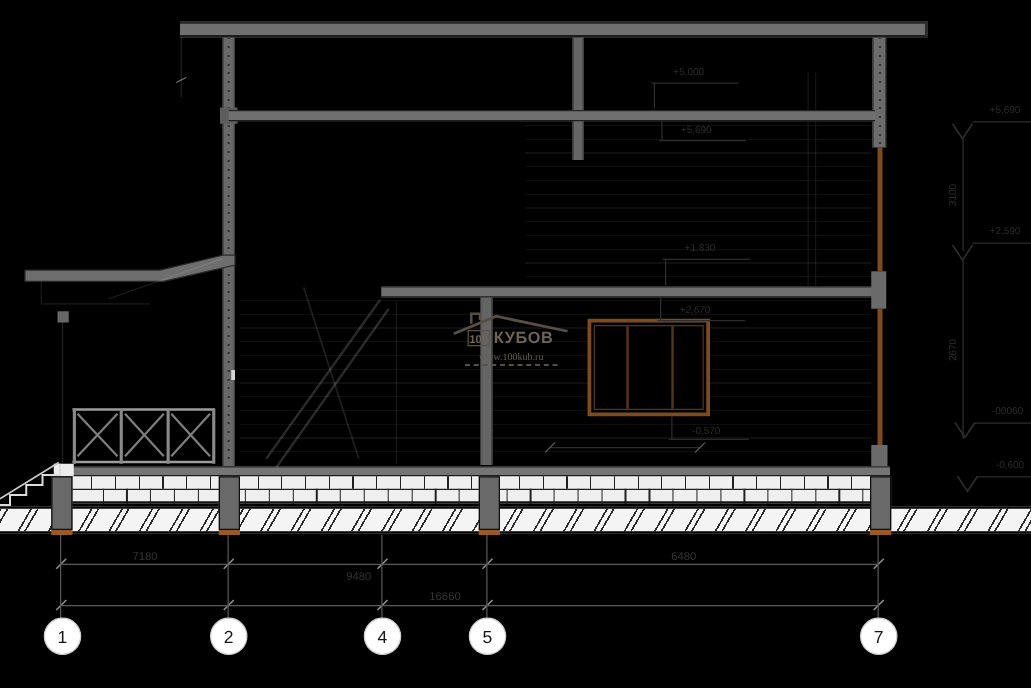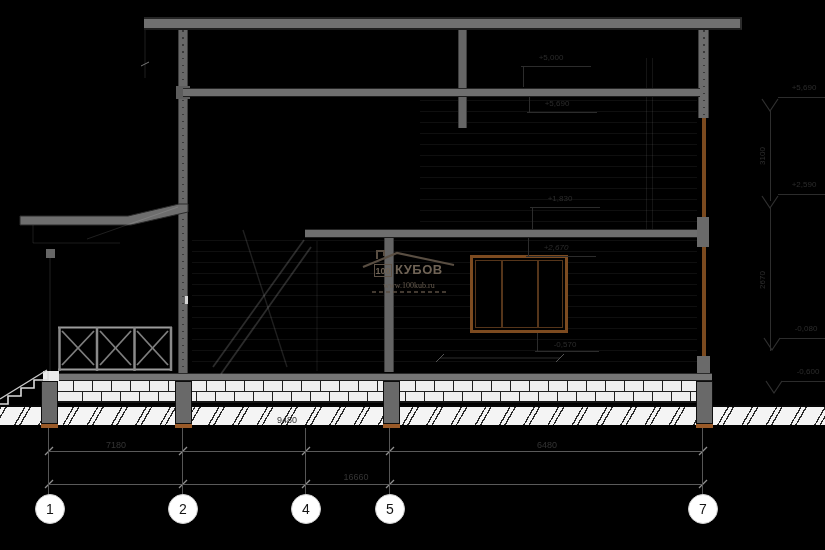--- a/index.html
+++ b/index.html
@@ -172,21 +172,21 @@
 
   <div class="abs leader" style="left:48px;top:428px;height:68px;"></div>
   <div class="abs leader" style="left:182px;top:428px;height:68px;"></div>
   <div class="abs leader" style="left:305px;top:428px;height:68px;"></div>
   <div class="abs leader" style="left:389px;top:428px;height:68px;"></div>
   <div class="abs leader" style="left:702px;top:428px;height:68px;"></div>
   <div class="abs dimline" style="left:49px;top:451px;width:654px;"></div>
   <div class="abs dimline" style="left:49px;top:484px;width:654px;"></div>
 
   <div class="abs dimtxt" style="left:116px;top:440px;">7180</div>
-  <div class="abs dimtxt" style="left:287px;top:415px;">9480</div>
+  <div class="abs dimtxt" style="left:287px;top:456px;">9480</div>
   <div class="abs dimtxt" style="left:547px;top:440px;">6480</div>
   <div class="abs dimtxt" style="left:356px;top:472px;">16660</div>
   <div class="abs ann" style="left:565px;top:340px;">-0,570</div>
 
   <div class="abs ann" style="left:551px;top:53px;">+5,000</div>
   <div class="abs shelf" style="left:521px;top:66px;width:70px;"></div>
   <div class="abs vtick" style="left:523px;top:66px;height:21px;"></div>
   <div class="abs ann" style="left:557px;top:99px;">+5,690</div>
   <div class="abs shelf" style="left:527px;top:112px;width:70px;"></div>
   <div class="abs vtick" style="left:529px;top:97px;height:15px;"></div>
@@ -196,21 +196,21 @@
   <div class="abs ann" style="left:556px;top:243px;font-style:italic;">+2,670</div>
   <div class="abs shelf" style="left:526px;top:256px;width:70px;"></div>
   <div class="abs vtick" style="left:528px;top:238px;height:18px;"></div>
   <div class="abs shelf" style="left:535px;top:351px;width:64px;"></div>
   <div class="abs vtick" style="left:537px;top:333px;height:18px;"></div>
 
   <div class="abs ann" style="left:804px;top:83px;">+5,690</div>
   <div class="abs shelf" style="left:778px;top:97px;width:47px;"></div>
   <div class="abs ann" style="left:804px;top:180px;">+2,590</div>
   <div class="abs shelf" style="left:778px;top:194px;width:47px;"></div>
-  <div class="abs ann" style="left:806px;top:324px;">-0,080</div>
+  <div class="abs ann" style="left:806px;top:324px;">-00060</div>
   <div class="abs shelf" style="left:780px;top:338px;width:45px;"></div>
   <div class="abs ann" style="left:808px;top:367px;">-0,600</div>
   <div class="abs shelf" style="left:782px;top:381px;width:43px;"></div>
   <div class="abs vdim" style="left:770px;top:111px;height:90px;"></div>
   <div class="abs vdim" style="left:770px;top:208px;height:143px;"></div>
   <div class="abs vtxt" style="left:762px;top:156px;">3100</div>
   <div class="abs vtxt" style="left:762px;top:280px;">2670</div>
 
   <div class="abs bubble" style="left:35px;top:494px;">1</div>
   <div class="abs bubble" style="left:168px;top:494px;">2</div>

